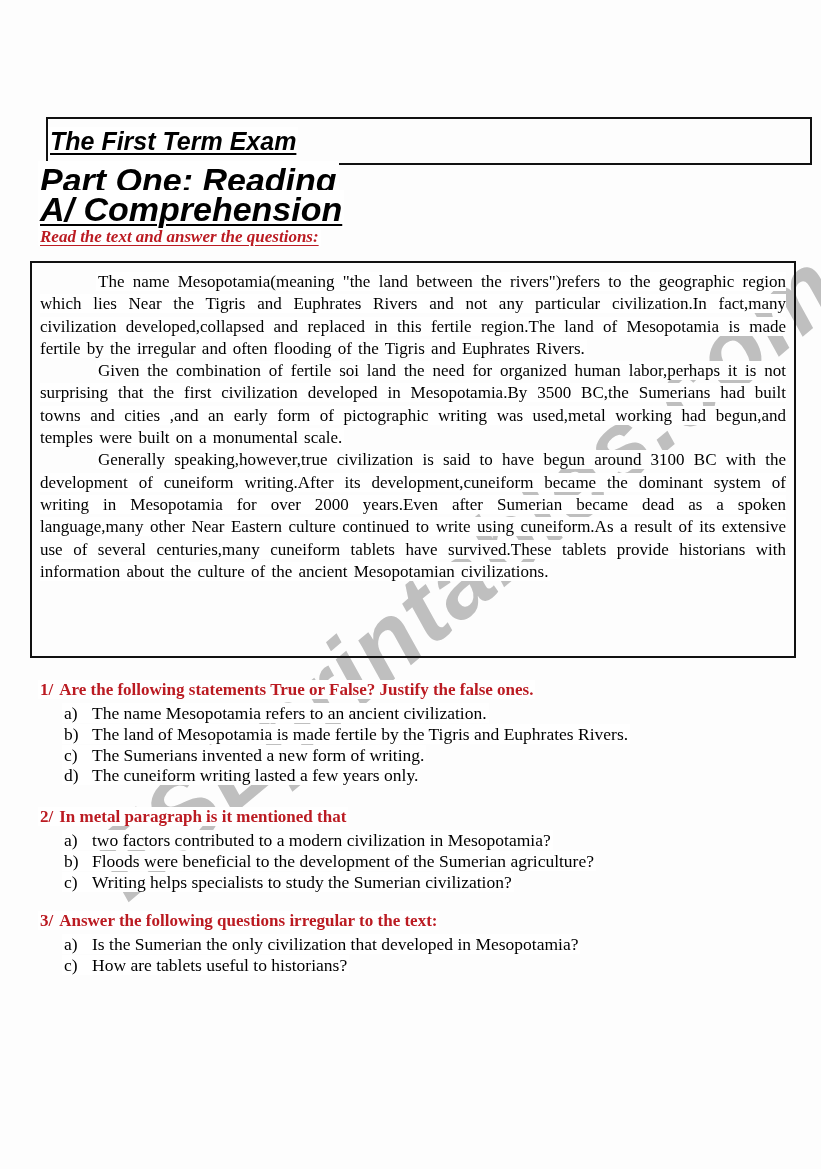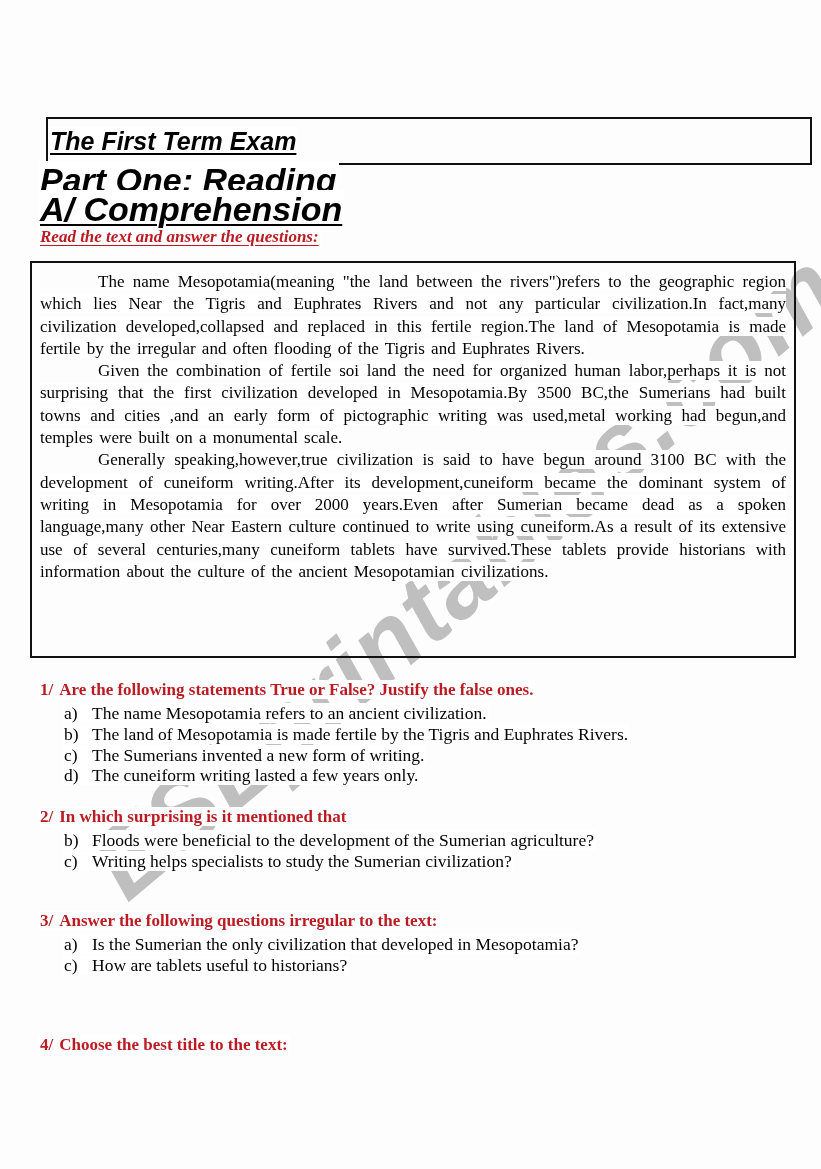--- a/index.html
+++ b/index.html
@@ -142,37 +142,33 @@
     <div class="q-items">
       <div class="item"><span class="hl"><span class="marker">a)</span><span>The name Mesopotamia refers to an ancient civilization.</span></span></div>
       <div class="item"><span class="hl"><span class="marker">b)</span><span>The land of Mesopotamia is made fertile by the Tigris and Euphrates Rivers.</span></span></div>
       <div class="item"><span class="hl"><span class="marker">c)</span><span>The Sumerians invented a new form of writing.</span></span></div>
       <div class="item"><span class="hl"><span class="marker">d)</span><span>The cuneiform writing lasted a few years only.</span></span></div>
     </div>
   </div>
 
   <div class="layer question q2">
     <div class="q-head">
-      <span class="hl"><span class="q-num">2/</span><span>In which surprising is it mentioned that</span></span>
+      <span class="hl"><span class="q-num">2/</span><span>In metal paragraph is it mentioned that</span></span>
     </div>
     <div class="q-items">
+      <div class="item"><span class="hl"><span class="marker">a)</span><span>two factors contributed to a modern civilization in Mesopotamia?</span></span></div>
       <div class="item"><span class="hl"><span class="marker">b)</span><span>Floods were beneficial to the development of the Sumerian agriculture?</span></span></div>
       <div class="item"><span class="hl"><span class="marker">c)</span><span>Writing helps specialists to study the Sumerian civilization?</span></span></div>
     </div>
   </div>
 
   <div class="layer question q3">
     <div class="q-head">
       <span class="hl"><span class="q-num">3/</span><span>Answer the following questions irregular to the text:</span></span>
     </div>
     <div class="q-items">
       <div class="item"><span class="hl"><span class="marker">a)</span><span>Is the Sumerian the only civilization that developed in Mesopotamia?</span></span></div>
       <div class="item"><span class="hl"><span class="marker">c)</span><span>How are tablets useful to historians?</span></span></div>
     </div>
   </div>
 
-  <div class="layer question q4">
-    <div class="q-head">
-      <span class="hl"><span class="q-num">4/</span><span>Choose the best title to the text:</span></span>
-    </div>
-  </div>
 
 </div>
 
 </body></html>

